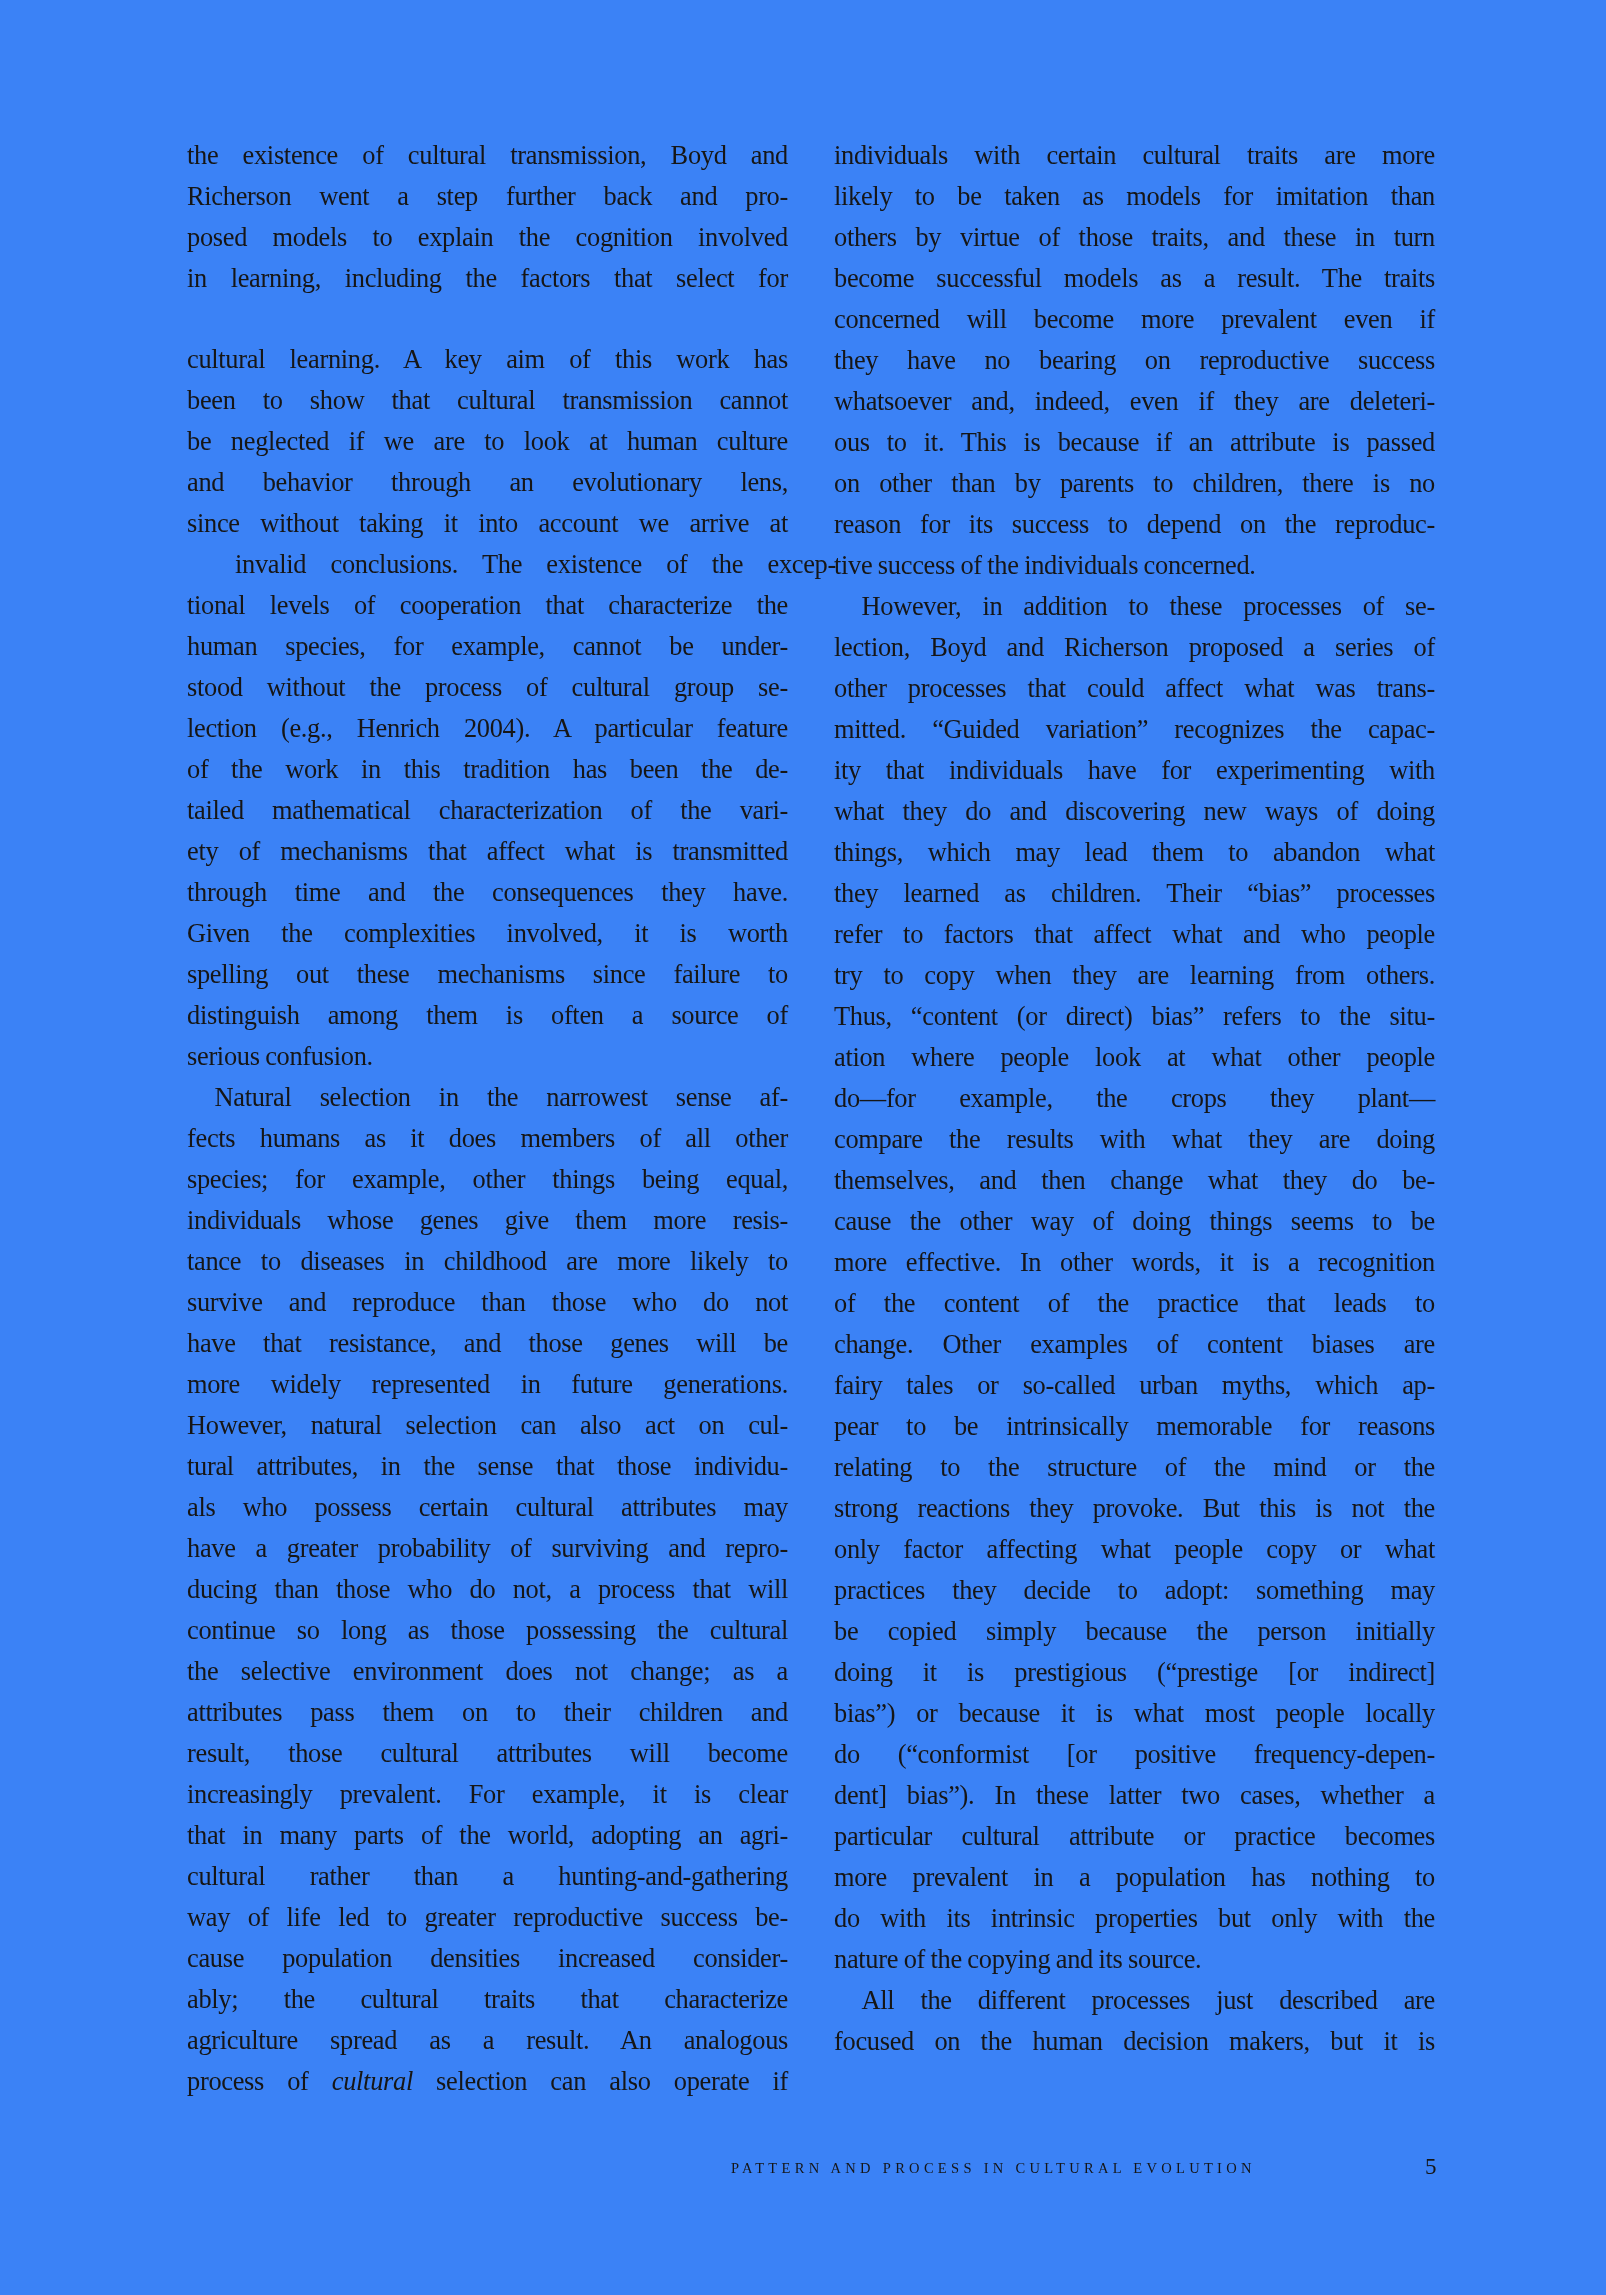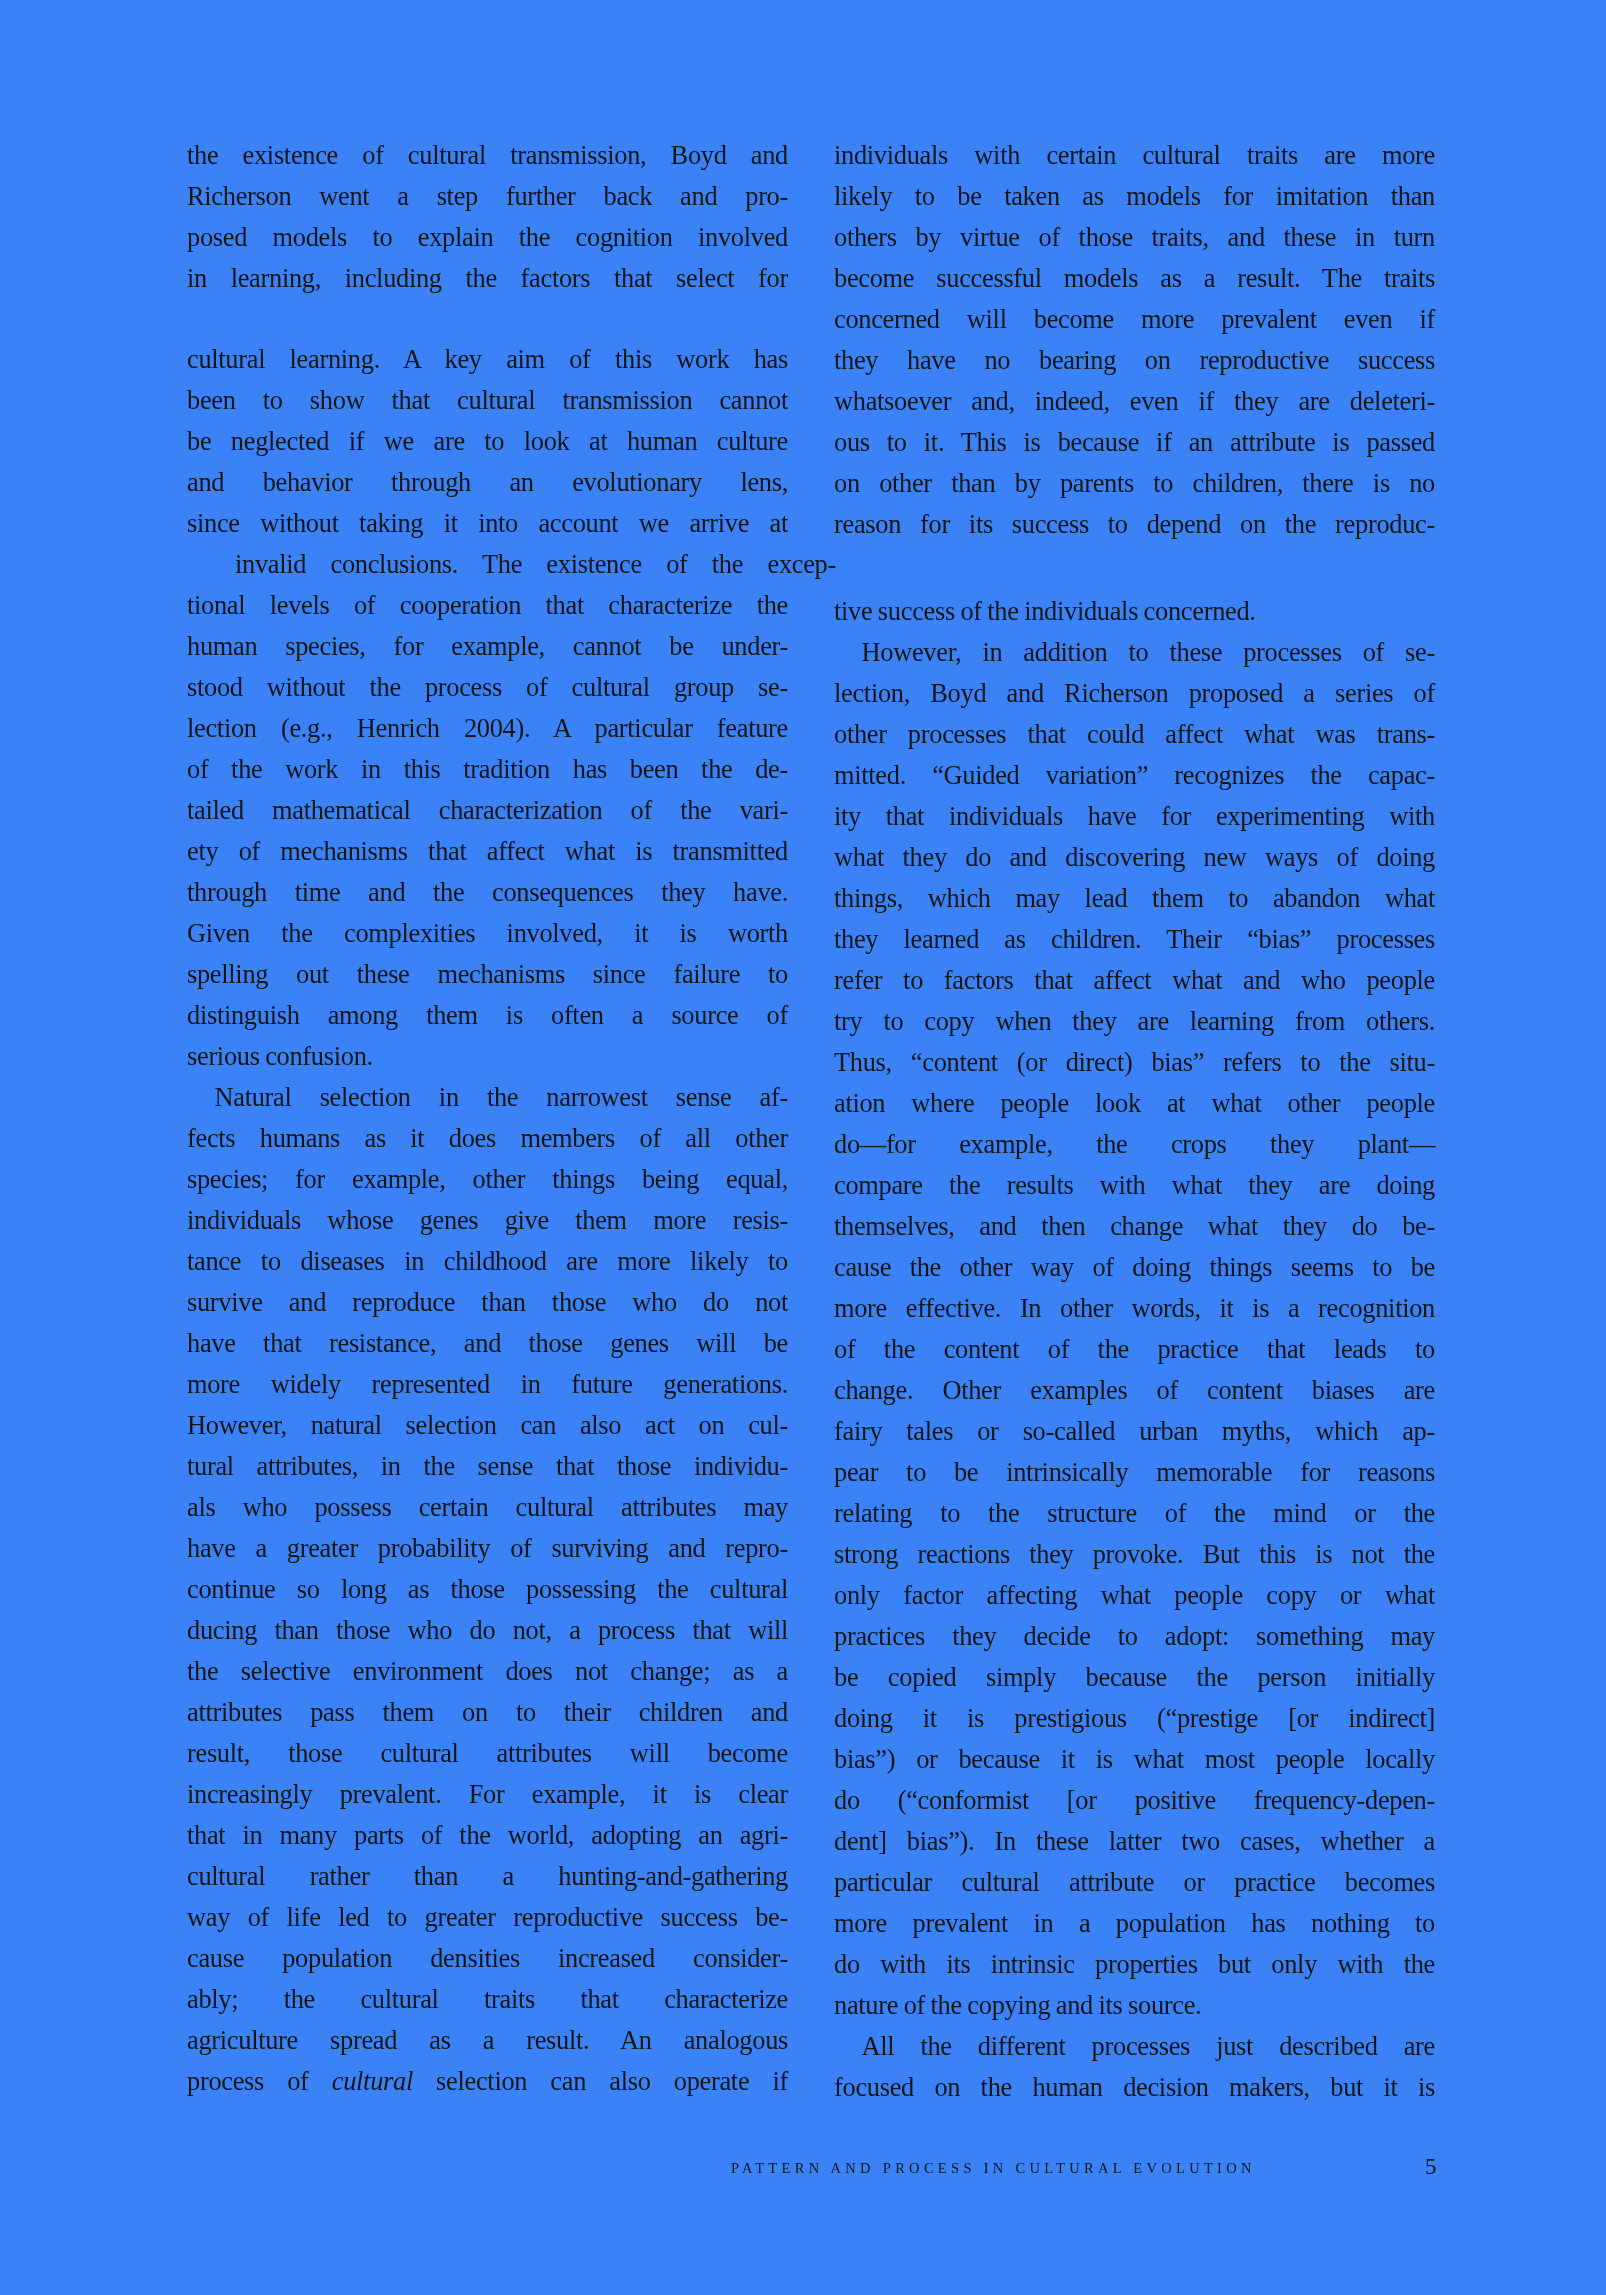--- a/index.html
+++ b/index.html
@@ -72,22 +72,22 @@
     <span class="line" style="display: block; width: 601px;">species; for example, other things being equal,</span>
     <span class="line" style="display: block; width: 601px;">individuals whose genes give them more resis-</span>
     <span class="line" style="display: block; width: 601px;">tance to diseases in childhood are more likely to</span>
     <span class="line" style="display: block; width: 601px;">survive and reproduce than those who do not</span>
     <span class="line" style="display: block; width: 601px;">have that resistance, and those genes will be</span>
     <span class="line" style="display: block; width: 601px;">more widely represented in future generations.</span>
     <span class="line" style="display: block; width: 601px;">However, natural selection can also act on cul-</span>
     <span class="line" style="display: block; width: 601px;">tural attributes, in the sense that those individu-</span>
     <span class="line" style="display: block; width: 601px;">als who possess certain cultural attributes may</span>
     <span class="line" style="display: block; width: 601px;">have a greater probability of surviving and repro-</span>
+    <span class="line" style="display: block; width: 601px;">ducing than those who do not, a process that will</span>
     <span class="line" style="display: block; width: 601px;">continue so long as those possessing the cultural</span>
-    <span class="line" style="display: block; width: 601px;">ducing than those who do not, a process that will</span>
     <span class="line" style="display: block; width: 601px;">the selective environment does not change; as a</span>
     <span class="line" style="display: block; width: 601px;">attributes pass them on to their children and</span>
     <span class="line" style="display: block; width: 601px;">result, those cultural attributes will become</span>
     <span class="line" style="display: block; width: 601px;">increasingly prevalent. For example, it is clear</span>
     <span class="line" style="display: block; width: 601px;">that in many parts of the world, adopting an agri-</span>
     <span class="line" style="display: block; width: 601px;">cultural rather than a hunting-and-gathering</span>
     <span class="line" style="display: block; width: 601px;">way of life led to greater reproductive success be-</span>
     <span class="line" style="display: block; width: 601px;">cause population densities increased consider-</span>
     <span class="line" style="display: block; width: 601px;">ably; the cultural traits that characterize</span>
     <span class="line" style="display: block; width: 601px;">agriculture spread as a result. An analogous</span>
@@ -98,21 +98,21 @@
     <span class="line" style="display: block; width: 601px;">individuals with certain cultural traits are more</span>
     <span class="line" style="display: block; width: 601px;">likely to be taken as models for imitation than</span>
     <span class="line" style="display: block; width: 601px;">others by virtue of those traits, and these in turn</span>
     <span class="line" style="display: block; width: 601px;">become successful models as a result. The traits</span>
     <span class="line" style="display: block; width: 601px;">concerned will become more prevalent even if</span>
     <span class="line" style="display: block; width: 601px;">they have no bearing on reproductive success</span>
     <span class="line" style="display: block; width: 601px;">whatsoever and, indeed, even if they are deleteri-</span>
     <span class="line" style="display: block; width: 601px;">ous to it. This is because if an attribute is passed</span>
     <span class="line" style="display: block; width: 601px;">on other than by parents to children, there is no</span>
     <span class="line" style="display: block; width: 601px;">reason for its success to depend on the reproduc-</span>
-    <span class="line last" style="display: block; width: 601px; margin-top: 46px;">tive success of the individuals concerned.</span>
+    <span class="line last" style="display: block; width: 601px;">tive success of the individuals concerned.</span>
     <span class="line indent" style="display: block; width: 601px;">However, in addition to these processes of se-</span>
     <span class="line" style="display: block; width: 601px;">lection, Boyd and Richerson proposed a series of</span>
     <span class="line" style="display: block; width: 601px;">other processes that could affect what was trans-</span>
     <span class="line" style="display: block; width: 601px;">mitted. “Guided variation” recognizes the capac-</span>
     <span class="line" style="display: block; width: 601px;">ity that individuals have for experimenting with</span>
     <span class="line" style="display: block; width: 601px;">what they do and discovering new ways of doing</span>
     <span class="line" style="display: block; width: 601px;">things, which may lead them to abandon what</span>
     <span class="line" style="display: block; width: 601px;">they learned as children. Their “bias” processes</span>
     <span class="line" style="display: block; width: 601px;">refer to factors that affect what and who people</span>
     <span class="line" style="display: block; width: 601px;">try to copy when they are learning from others.</span>

